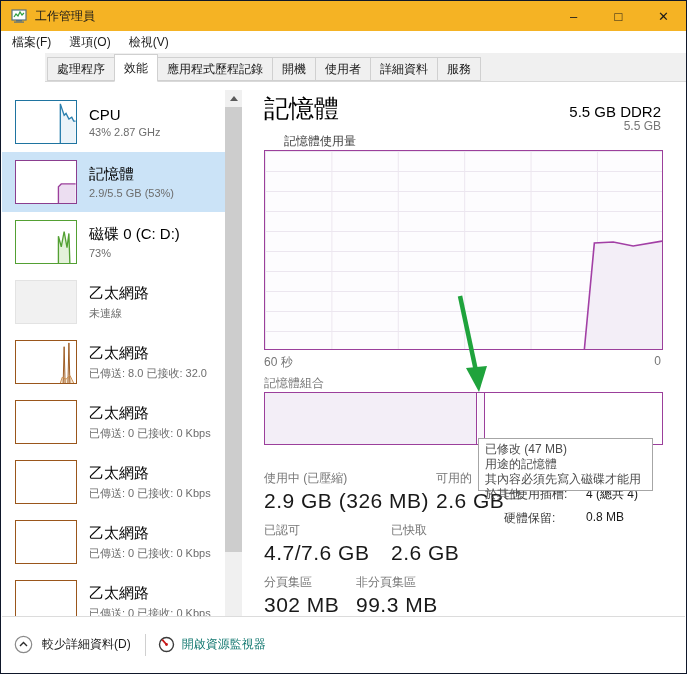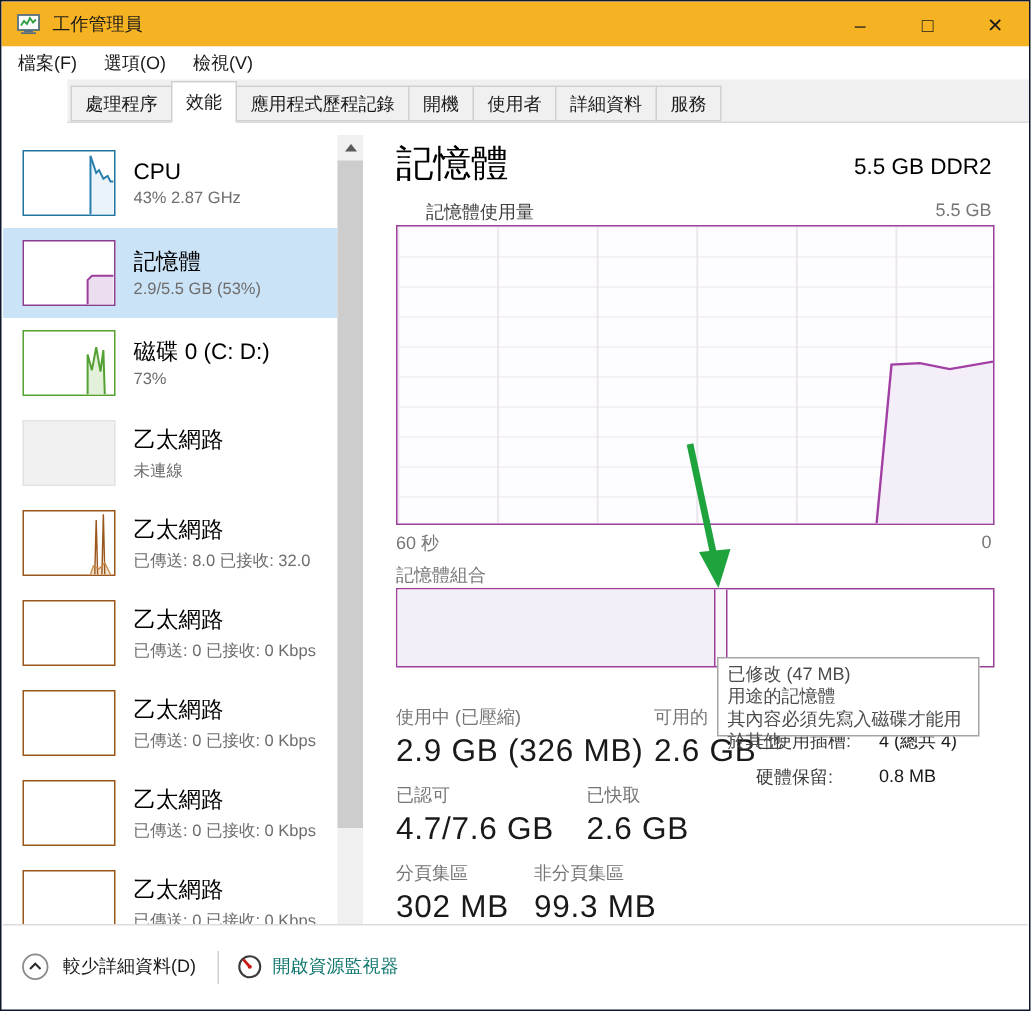--- a/index.html
+++ b/index.html
@@ -51,21 +51,21 @@
   .sb-up{ top:0; } .sb-down{ bottom:2px; }
   .tri-up{ width:0;height:0;border-left:4px solid transparent;border-right:4px solid transparent;border-bottom:5px solid #5a5a5a; }
   .tri-down{ width:0;height:0;border-left:4px solid transparent;border-right:4px solid transparent;border-top:5px solid #5a5a5a; }
   .sb-thumb{ position:absolute; top:17px; left:0; width:17px; height:445px; background:#cdcdcd; }
 
   
   .main{ position:relative; flex:1; }
   .mem-title{ position:absolute; left:22px; top:10px; font-size:25px; font-weight:400; color:#000; }
   .mem-capacity{ position:absolute; right:24px; top:21px; font-size:15px; color:#000; }
   .chart-label{ position:absolute; left:22px; top:51px; font-size:12px; color:#404040;padding-left:20px; }
-  .chart-max{ position:absolute; right:24px; top:51px; font-size:12px; color:#767676; }
+  .chart-max{ position:absolute; right:24px; top:37px; font-size:12px; color:#767676; }
 
   .graph{ position:absolute; left:22px; top:68px; width:399px; height:200px;
           border:1px solid #9B3F9B; background:#fdfcfe;
           background-image:linear-gradient(to right,#ece6ef 1px,transparent 1px),
                            linear-gradient(to bottom,#ece6ef 1px,transparent 1px);
           background-size:66.4px 20px; }
   .graph svg{ position:absolute; inset:0; width:100%; height:100%; }
   .axis-left{ position:absolute; left:22px; top:272px; font-size:12px; color:#767676; }
   .axis-right{ position:absolute; right:24px; top:272px; font-size:12px; color:#767676; }
 

